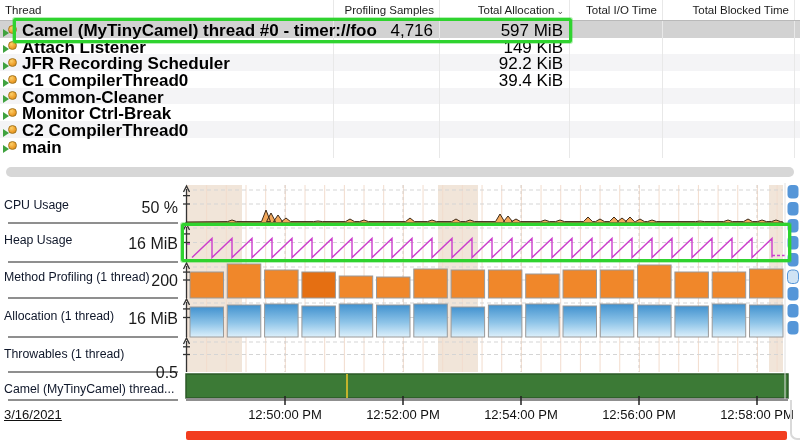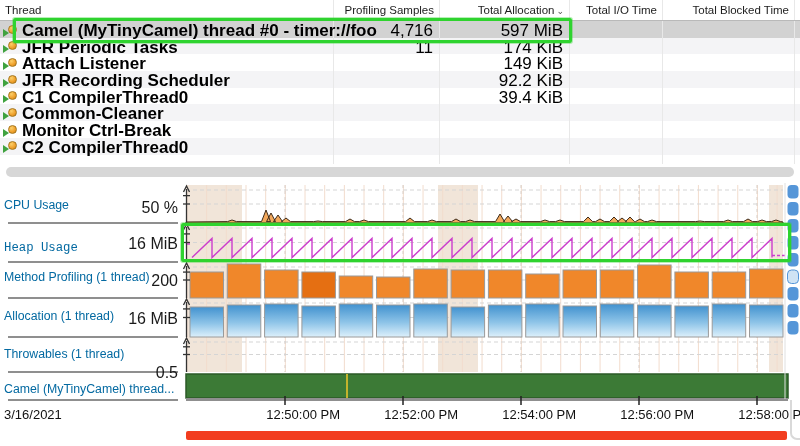--- a/index.html
+++ b/index.html
@@ -23,25 +23,25 @@
   .cell.namec{font-weight:bold;padding-left:3px;}
   .icon-wrap{position:relative;width:17px;height:13px;flex:0 0 17px;margin-right:2px;}
   .tri{position:absolute;left:0;bottom:1px;width:0;height:0;
        border-top:4px solid transparent;border-bottom:4px solid transparent;border-left:6px solid #3fa23f;}
   .orb{position:absolute;left:5px;top:0;width:9px;height:9px;border-radius:50%;
        background:radial-gradient(circle at 35% 30%,#fbd06a,#f0a22e 55%,#c97f14);border:1px solid #a5761c;box-sizing:border-box;}
   .sortch{font-size:9px;color:#555;margin-left:2px;transform:translateY(1px);}
   .hscroll{position:absolute;left:6px;top:167px;width:788px;height:10px;border-radius:5px;background:#d7d7d7;}
   .gbox{position:absolute;border:3px solid #2fd32f;border-radius:2px;box-shadow:0 0 0 1px rgba(47,211,47,.35);z-index:6;pointer-events:none;}
   
-  .tl-label{position:absolute;left:4px;font-size:12.3px;color:#0369a1;white-space:nowrap;z-index:2;}
+  .tl-label{position:absolute;left:4px;font-size:12.3px;color:#0f172a;white-space:nowrap;z-index:2;}
   .tl-value{position:absolute;font-size:16px;color:#1a1a1a;text-align:right;width:60px;left:118px;z-index:3;}
   .tl-sep{position:absolute;left:8px;width:170px;height:2px;background:#8f8f8f;z-index:2;}
-  .date-label{position:absolute;left:4px;top:407px;font-size:13px;color:#111;}
-  .time-label{position:absolute;top:407px;width:110px;margin-left:-55px;text-align:right;font-size:13px;color:#111;white-space:nowrap;}
+  .date-label{position:absolute;left:4px;top:407px;font-size:13px;color:#111;text-decoration:underline;}
+  .time-label{position:absolute;top:407px;width:110px;margin-left:-55px;text-align:center;font-size:13px;color:#111;white-space:nowrap;}
   .redbar{position:absolute;left:186px;top:431px;width:601px;height:9px;background:#f23d1f;border-radius:2px;}
   .frame-corner{position:absolute;left:790px;top:400px;width:9px;height:38px;
       border-left:2px solid #d9d9d9;border-bottom:2px solid #d9d9d9;border-bottom-left-radius:7px;}
   svg.overlay{position:absolute;left:0;top:0;z-index:4;pointer-events:none;}
 </style>
 </head>
 <body>
 
 <div class="tbl">
   <div class="thead">
@@ -71,136 +71,129 @@
             <div class="orb"></div>
           </div>
           <span>Camel (MyTinyCamel) thread #0 - timer://foo</span>
         </div>
         <div class="cell right">4,716</div>
         <div class="cell right">597 MiB</div>
         <div class="cell right"></div>
         <div class="cell right"></div>
         <div class="cell"></div>
       </div>
+      <div class="trow">
+        <div class="cell namec">
+          <div class="icon-wrap">
+            <div class="tri"></div>
+            <div class="orb"></div>
+          </div>
+          <span>Attach Listener</span>
+        </div>
+        <div class="cell right"></div>
+        <div class="cell right">149 KiB</div>
+        <div class="cell right"></div>
+        <div class="cell right"></div>
+        <div class="cell"></div>
+      </div>
       <div class="trow alt">
         <div class="cell namec">
           <div class="icon-wrap">
             <div class="tri"></div>
             <div class="orb"></div>
           </div>
-          <span>JFR Periodic Tasks</span>
-        </div>
-        <div class="cell right">11</div>
-        <div class="cell right">174 KiB</div>
+          <span>JFR Recording Scheduler</span>
+        </div>
+        <div class="cell right"></div>
+        <div class="cell right">92.2 KiB</div>
         <div class="cell right"></div>
         <div class="cell right"></div>
         <div class="cell"></div>
       </div>
       <div class="trow">
         <div class="cell namec">
           <div class="icon-wrap">
             <div class="tri"></div>
             <div class="orb"></div>
           </div>
-          <span>Attach Listener</span>
-        </div>
-        <div class="cell right"></div>
-        <div class="cell right">149 KiB</div>
+          <span>C1 CompilerThread0</span>
+        </div>
+        <div class="cell right"></div>
+        <div class="cell right">39.4 KiB</div>
         <div class="cell right"></div>
         <div class="cell right"></div>
         <div class="cell"></div>
       </div>
       <div class="trow alt">
         <div class="cell namec">
           <div class="icon-wrap">
             <div class="tri"></div>
             <div class="orb"></div>
           </div>
-          <span>JFR Recording Scheduler</span>
-        </div>
-        <div class="cell right"></div>
-        <div class="cell right">92.2 KiB</div>
+          <span>Common-Cleaner</span>
+        </div>
+        <div class="cell right"></div>
+        <div class="cell right"></div>
         <div class="cell right"></div>
         <div class="cell right"></div>
         <div class="cell"></div>
       </div>
       <div class="trow">
         <div class="cell namec">
           <div class="icon-wrap">
             <div class="tri"></div>
             <div class="orb"></div>
           </div>
-          <span>C1 CompilerThread0</span>
-        </div>
-        <div class="cell right"></div>
-        <div class="cell right">39.4 KiB</div>
+          <span>Monitor Ctrl-Break</span>
+        </div>
+        <div class="cell right"></div>
+        <div class="cell right"></div>
         <div class="cell right"></div>
         <div class="cell right"></div>
         <div class="cell"></div>
       </div>
       <div class="trow alt">
         <div class="cell namec">
           <div class="icon-wrap">
             <div class="tri"></div>
             <div class="orb"></div>
           </div>
-          <span>Common-Cleaner</span>
+          <span>C2 CompilerThread0</span>
         </div>
         <div class="cell right"></div>
         <div class="cell right"></div>
         <div class="cell right"></div>
         <div class="cell right"></div>
         <div class="cell"></div>
       </div>
       <div class="trow">
         <div class="cell namec">
           <div class="icon-wrap">
             <div class="tri"></div>
             <div class="orb"></div>
           </div>
-          <span>Monitor Ctrl-Break</span>
-        </div>
-        <div class="cell right"></div>
-        <div class="cell right"></div>
-        <div class="cell right"></div>
-        <div class="cell right"></div>
-        <div class="cell"></div>
-      </div>
-      <div class="trow alt">
-        <div class="cell namec">
-          <div class="icon-wrap">
-            <div class="tri"></div>
-            <div class="orb"></div>
-          </div>
-          <span>C2 CompilerThread0</span>
-        </div>
-        <div class="cell right"></div>
-        <div class="cell right"></div>
-        <div class="cell right"></div>
-        <div class="cell right"></div>
-        <div class="cell"></div>
-      </div>
-      <div class="trow">
+          <span>main</span>
+        </div>
         <div class="cell right"></div>
         <div class="cell right"></div>
         <div class="cell right"></div>
         <div class="cell right"></div>
         <div class="cell"></div>
       </div>
     </div>
 </div>
 <div class="hscroll"></div>
 <div class="gbox" style="left:13px;top:17.5px;width:553px;height:19px;"></div>
 <div class="gbox" style="left:181px;top:222.5px;width:604px;height:33px;"></div>
 
 <div id="tl-labels">
     <div class="tl-label" style="top: 198px;">CPU Usage</div>
     <div class="tl-value" style="top: 199px;">50 %</div>
     <div class="tl-sep" style="top: 222px;"></div>
-    <div class="tl-label" style="top: 241px; font-family: Liberation Mono, monospace;">Heap Usage</div>
+    <div class="tl-label" style="top: 233px;">Heap Usage</div>
     <div class="tl-value" style="top: 235px;">16 MiB</div>
     <div class="tl-sep" style="top: 261px;"></div>
     <div class="tl-label" style="top: 270px;">Method Profiling (1 thread)</div>
     <div class="tl-value" style="top: 272px;">200</div>
     <div class="tl-sep" style="top: 297px;"></div>
     <div class="tl-label" style="top: 309px;">Allocation (1 thread)</div>
     <div class="tl-value" style="top: 310px;">16 MiB</div>
     <div class="tl-sep" style="top: 336px;"></div>
     <div class="tl-label" style="top: 347px;">Throwables (1 thread)</div>
     <div class="tl-value" style="top: 364px;">0.5</div>

